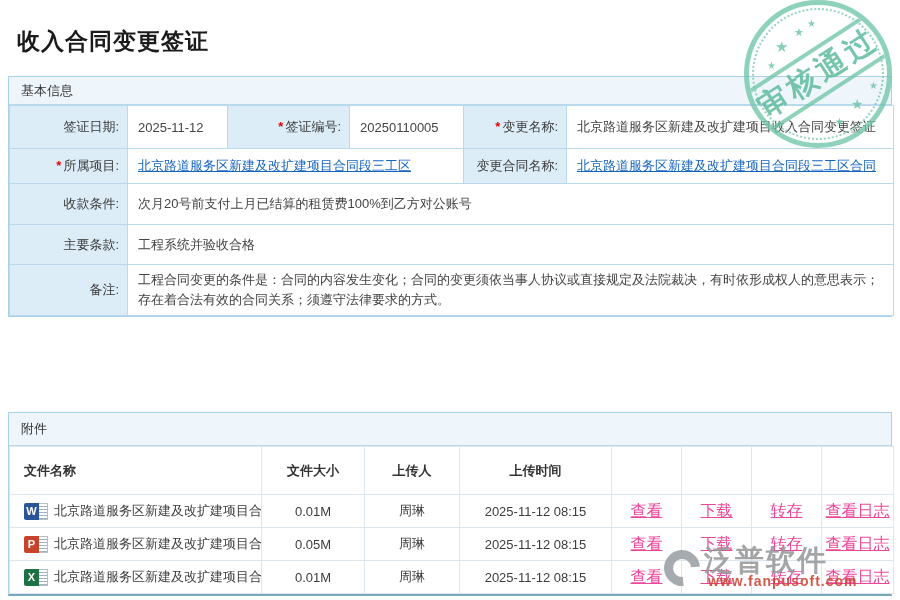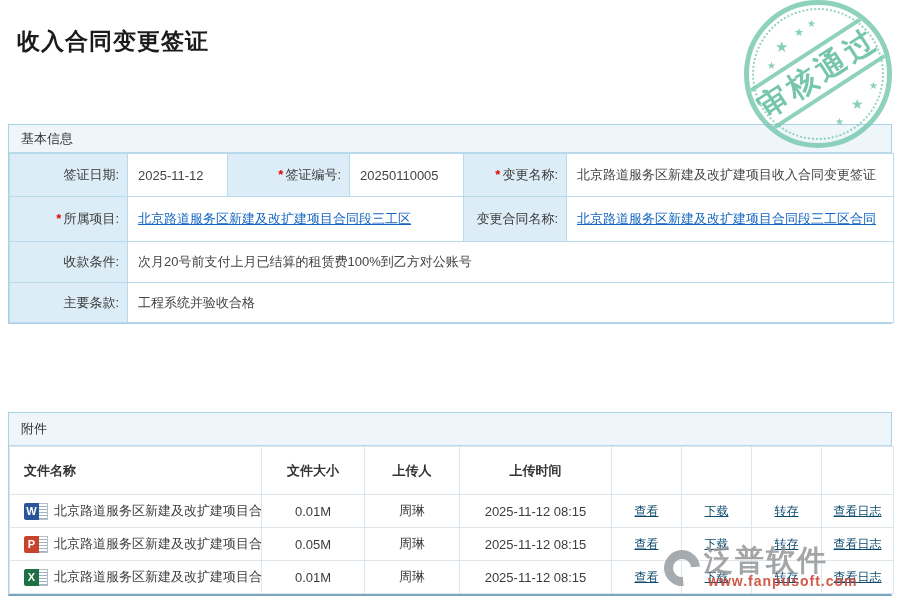--- a/index.html
+++ b/index.html
@@ -5,21 +5,21 @@
   * { margin:0; padding:0; box-sizing:border-box; }
   html,body { width:900px; height:600px; background:#fff; font-family:"Liberation Sans","DejaVu Sans",sans-serif; color:#333; overflow:hidden; }
   .stage { position:relative; width:900px; height:600px; }
 
   
   .page-title { position:absolute; top:26px; left:17px; width:100%; 
     font-size:23px; font-weight:bold; color:#1b1b1b; letter-spacing:1px; }
 
   
   .panel { position:absolute; left:8px; width:884px; border:1px solid #a9d1e8; background:#fff; }
-  .panel-basic { top:76px;margin-top:48px; }
+  .panel-basic { top:76px; }
   .panel-attach { top:412px; border-bottom:2px solid #7aa7c0; }
   .section-bar { background:#eef5fb; border-bottom:1px solid #b9d9ec; font-size:13px; color:#333;
     padding:0 12px; display:flex; align-items:center; }
   .panel-basic .section-bar { height:28px; }
   .panel-attach .section-bar { height:33px;text-align:right; }
 
   
   table { border-collapse:collapse; width:100%; table-layout:fixed; }
   .basic-table td { border:1px solid #b9d9ec; font-size:13px; vertical-align:middle; }
   .basic-table .lbl { background:#dcedf8; text-align:right; padding:4px 8px 4px 2px; color:#3a3a3a; }
@@ -36,21 +36,21 @@
   .attach-table td.name-cell { padding-left:14px; }
   .file-name { display:flex; align-items:center; gap:6px; white-space:nowrap; overflow:hidden; }
   .file-ico { display:inline-flex; flex:none; }
   .file-ico .badge { width:15px; height:17px; color:#fff; font-size:11px; font-weight:bold;
     display:flex; align-items:center; justify-content:center; border-radius:2px 0 0 2px; }
   .file-ico .page { width:9px; height:17px; border:1px solid #b9bec4; border-left:none; background:
     repeating-linear-gradient(#fff 0 2px, #9fb3c8 2px 3px); background-color:#fff; }
   .ico-word .badge { background:#2a5699; }
   .ico-ppt  .badge { background:#c8432c; }
   .ico-xls  .badge { background:#1e7145; }
-  a.act-link { color:#0c4a6e; text-decoration:underline; cursor:pointer; font-size:12px; }
+  a.act-link { color:#ec4899; text-decoration:underline; cursor:pointer; font-size:16px; }
 
   
   .stamp { position:absolute; left:744px; top:0px; width:148px; height:148px; border-radius:50%;
     border:5px solid rgba(109,196,167,.85); overflow:hidden; z-index:10; pointer-events:none; opacity:.9; }
   .stamp .ring { position:absolute; inset:3px; border:2px dotted rgba(109,196,167,.8); border-radius:50%; }
   .stamp .band { position:absolute; left:-40px; right:-40px; top:44px; height:48px;
     transform:rotate(-33deg); border-top:4px solid rgba(109,196,167,.85); border-bottom:4px solid rgba(109,196,167,.85);
     display:flex; align-items:center; justify-content:center; }
   .stamp .band-text { font-size:30px; font-weight:bold; letter-spacing:4px; color:rgba(96,189,158,.95); }
   .stamp .star { position:absolute; color:rgba(109,196,167,.9); line-height:1; }
@@ -100,33 +100,37 @@
       </colgroup>
       <tbody>
           <tr style="height:43px">
         <td class="lbl"><span>签证日期:</span></td>
         <td class="val">2025-11-12</td>
         <td class="lbl"><span class="req">*</span><span>签证编号:</span></td>
         <td class="val">20250110005</td>
         <td class="lbl"><span class="req">*</span><span>变更名称:</span></td>
         <td class="val" colspan="3">北京路道服务区新建及改扩建项目收入合同变更签证</td>
       </tr>
-      <tr style="height:45px">
+      <tr style="height:35px">
         <td class="lbl"><span class="req">*</span><span>所属项目:</span></td>
         <td class="val" colspan="3"><a class="cell-link">北京路道服务区新建及改扩建项目合同段三工区</a></td>
         <td class="lbl"><span>变更合同名称:</span></td>
         <td class="val" colspan="3"><a class="cell-link">北京路道服务区新建及改扩建项目合同段三工区合同</a></td>
       </tr>
       <tr style="height:41px">
         <td class="lbl"><span>收款条件:</span></td>
         <td class="val" colspan="7">次月20号前支付上月已结算的租赁费100%到乙方对公账号</td>
       </tr>
       <tr style="height:40px">
         <td class="lbl"><span>主要条款:</span></td>
         <td class="val" colspan="7">工程系统并验收合格</td>
+      </tr>
+      <tr style="height:51px">
+        <td class="lbl"><span>备注:</span></td>
+        <td class="val remark-text" colspan="7">工程合同变更的条件是：合同的内容发生变化；合同的变更须依当事人协议或直接规定及法院裁决，有时依形成权人的意思表示；存在着合法有效的合同关系；须遵守法律要求的方式。</td>
       </tr>
     </tbody>
       </table>
   </div>
 
   <div class="panel panel-attach">
     <div class="section-bar">附件</div>
     <table class="attach-table">
       <colgroup>
         <col style="width:252px">

